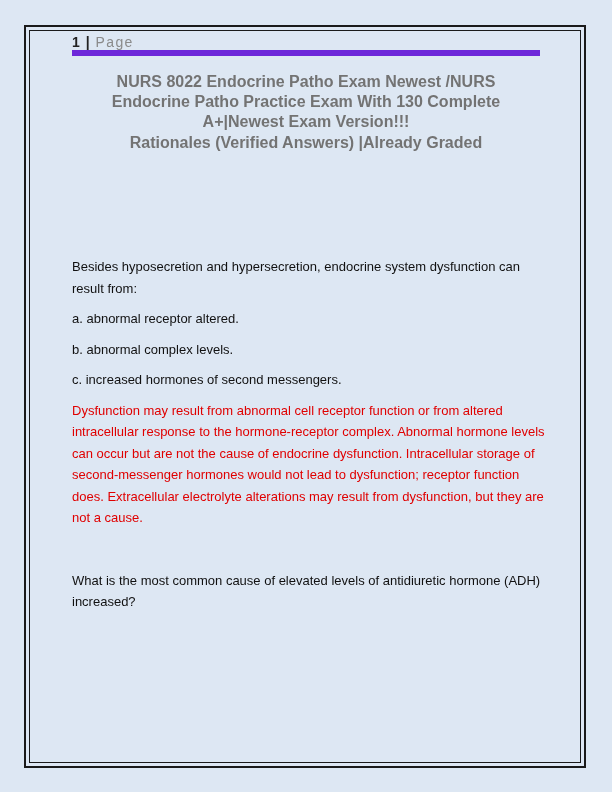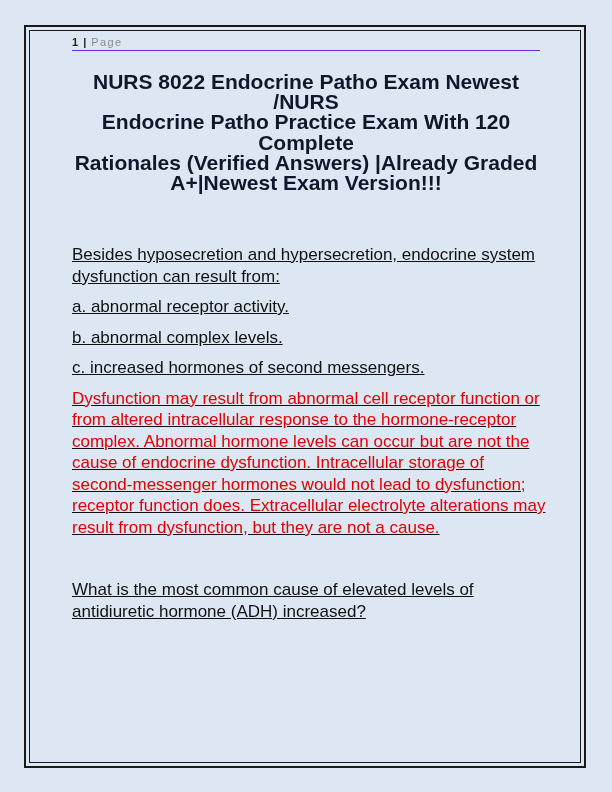--- a/index.html
+++ b/index.html
@@ -31,48 +31,47 @@
       height: 733px;
       border: 1px solid #1a1a1a;
       box-sizing: border-box;
     }
     .header {
       position: absolute;
       left: 72px;
       top: 36px;
       width: 468px;
       height: 14px;
-      border-bottom: 1px solid #6d28d9;
-      font-size: 11px;
+      border-bottom: 6px solid #6d28d9;
+      font-size: 14px;
       line-height: 13px;
       color: #222;
     }
     .header .pnum { font-weight: bold; }
     .header .sep { font-weight: bold; margin: 0 2px; }
     .header .plabel { color: #8a8a8a; letter-spacing: 1.4px; }
     .title {
       position: absolute;
       left: 72px;
       top: 72px;
       width: 468px;
       text-align: center;
-      color: #0f172a;
+      color: #737373;
       font-weight: bold;
-      font-size: 21px;
+      font-size: 16px;
       line-height: 20.2px;
     }
     .content {
       position: absolute;
       left: 72px;
-      top: 244px;
+      top: 256px;
       width: 475px;
-      font-size: 17px;
+      font-size: 13px;
       line-height: 21.5px;
       color: #111;
-      text-decoration: underline;
     }
     .content p { margin: 0; }
     .q { margin-bottom: 9px !important; }
     .opt { margin-bottom: 9px !important; }
     .red { color: #e00000; }
     .rationale { margin-top: 8px !important; }
     .q2 { margin-top: 41px !important; }
   </style>
 </head>
 <body>
@@ -81,25 +80,25 @@
 <div class="page-border-inner"></div>
 
 <div class="header">
   <span class="pnum">1</span>
   <span class="sep">|</span>
   <span class="plabel">Page</span>
 </div>
 
 <div class="title">
   <div>NURS 8022 Endocrine Patho Exam Newest /NURS</div>
-  <div>Endocrine Patho Practice Exam With 120 Complete</div>
+  <div>Endocrine Patho Practice Exam With 130 Complete</div>
+  <div>A+|Newest Exam Version!!!</div>
   <div>Rationales (Verified Answers) |Already Graded</div>
-  <div>A+|Newest Exam Version!!!</div>
 </div>
 
 <div class="content">
   <p class="q">Besides hyposecretion and hypersecretion, endocrine system dysfunction can result from:</p>
-  <p class="opt">a. abnormal receptor activity.</p>
+  <p class="opt">a. abnormal receptor altered.</p>
   <p class="opt">b. abnormal complex levels.</p>
   <p class="opt">c. increased hormones of second messengers.</p>
   <p class="red rationale">Dysfunction may result from abnormal cell receptor function or from altered intracellular response to the hormone-receptor complex. Abnormal hormone levels can occur but are not the cause of endocrine dysfunction. Intracellular storage of second-messenger hormones would not lead to dysfunction; receptor function does. Extracellular electrolyte alterations may result from dysfunction, but they are not a cause.</p>
   <p class="q2">What is the most common cause of elevated levels of antidiuretic hormone (ADH) increased?</p>
 </div>
 
 </body></html>

